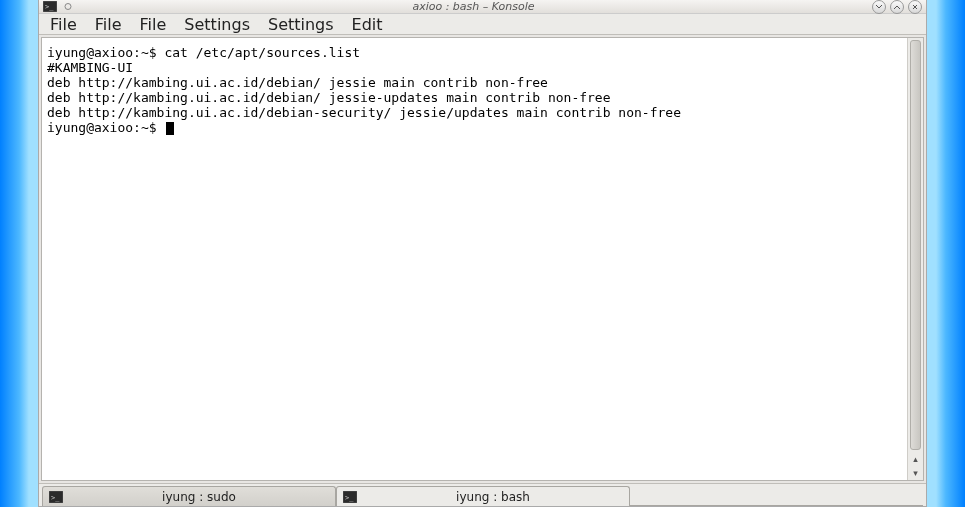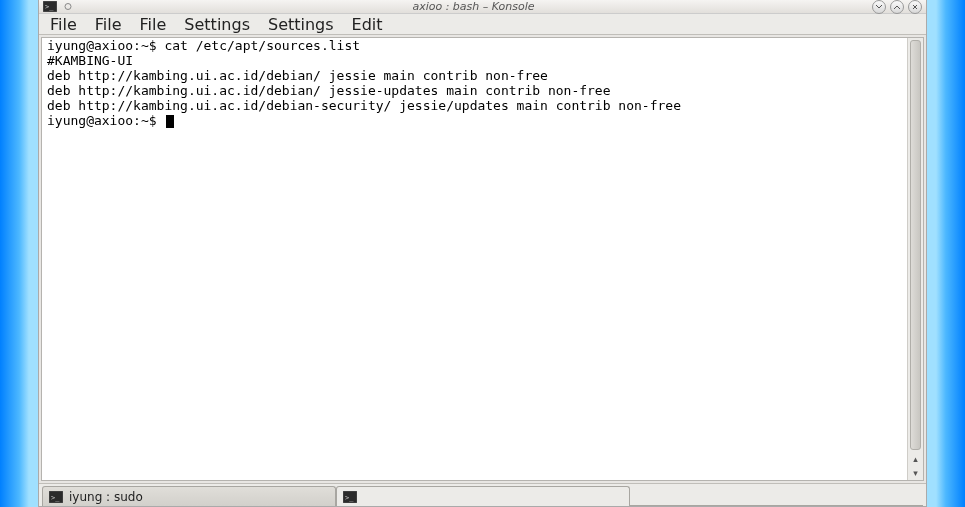--- a/index.html
+++ b/index.html
@@ -78,21 +78,21 @@
     border: 1px solid #b5b3af;
     min-height: 0;
   }
   .terminal {
     flex: 1;
     background: #fff;
     color: #000;
     font-family: "DejaVu Sans Mono", "Liberation Mono", Consolas, monospace;
     font-size: 13px;
     line-height: 15px;
-    padding: 0 5px;
+    padding: 7px 5px;
     white-space: pre;
     overflow: hidden;
   }
   .cursor {
     display: inline-block;
     width: 8px; height: 13px;
     background: #000;
     vertical-align: text-bottom;
     margin-left: 2px;
   }
@@ -149,21 +149,21 @@
   .tab.active {
     background: #ecebe8;
   }
   .tab-icon {
     width: 14px; height: 12px;
     display: inline-flex; align-items: center; justify-content: center;
   }
   .tab-icon svg { width: 14px; height: 12px; }
   .tab-label {
     flex: 1;
-    text-align: left;
+    text-align: center;
   }
   .tab-rest {
     flex: 1;
     border-bottom: 1px solid #a8a6a1;
   }
 </style>
 </head>
 <body>
 
 <div class="window">
@@ -235,17 +235,18 @@
       </span>
       <span class="tab-label">iyung : sudo</span>
     </div>
     <div class="tab active">
       <span class="tab-icon">
         <svg viewBox="0 0 14 12">
             <rect x="0" y="0" width="14" height="12" fill="#2b2b2b" stroke="#777" stroke-width="0.5"></rect>
             <text x="2" y="9" font-size="7" fill="#ccc" font-family="monospace">&gt;_</text>
           </svg>
       </span>
+      <span class="tab-label">iyung : bash</span>
     </div>
     <div class="tab-rest"></div>
   </div>
 
 </div>
 
 </body></html>

